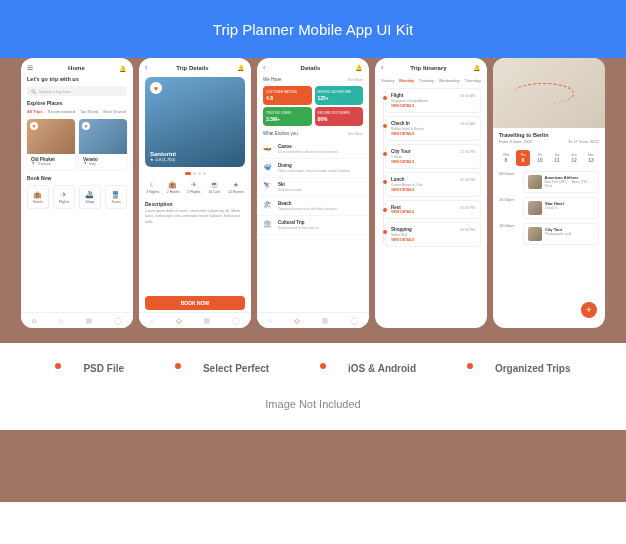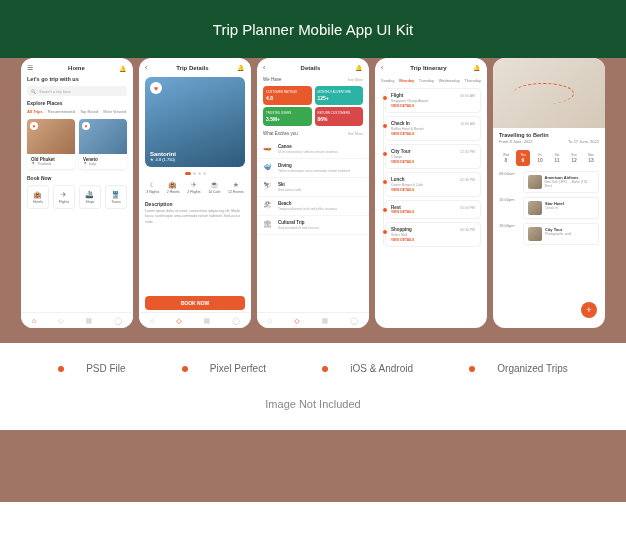--- a/index.html
+++ b/index.html
@@ -1,18 +1,18 @@
 <!DOCTYPE html>
 <html><head>
 <meta charset="utf-8">
 <style>
 * { margin: 0; padding: 0; box-sizing: border-box; }
 body { font-family: -apple-system, Helvetica, Arial, sans-serif; background: #fff; width: 626px; height: 544px; overflow: hidden; }
 .canvas { width: 626px; height: 544px; position: relative; }
-.top-band { background: #14532d; height: 58px; width: 100%; display: flex; align-items: center; justify-content: center; }
+.top-band { background: #3b82f6; height: 58px; width: 100%; display: flex; align-items: center; justify-content: center; }
 .title { color: #fff; font-size: 15px; font-weight: 500; }
 .phones-area { background: #a17566; padding: 0 10px 15px; display: flex; gap: 6px; justify-content: center; }
 .phone { background: #fff; border-radius: 12px; width: 112px; height: 270px; overflow: hidden; position: relative; font-size: 4.5px; color: #555; }
 .phone-header { display: flex; align-items: center; justify-content: space-between; padding: 6px 6px 4px; }
 .phone-header .center { font-size: 6px; font-weight: 600; color: #333; }
 .back-arrow { font-size: 7px; color: #666; }
 .bell-icon { font-size: 6px; color: #666; }
 
 
 .p1-sub { padding: 0 6px; font-size: 5.5px; font-weight: 600; color: #333; }
@@ -100,21 +100,21 @@
 .p5-itin-row { display: flex; gap: 4px; margin-bottom: 4px; }
 .p5-itin-time { font-size: 4px; color: #888; width: 20px; }
 .p5-itin-card { flex: 1; background: #fff; border: 1px solid #f0f0f0; border-radius: 3px; padding: 3px 4px; display: flex; gap: 3px; }
 .p5-itin-img { width: 14px; height: 14px; background: linear-gradient(135deg,#b8a890,#8a7860); border-radius: 2px; }
 .p5-itin-body .t { font-size: 4px; font-weight: 600; color: #333; }
 .p5-itin-body .s { font-size: 3.2px; color: #999; }
 .p5-fab { position: absolute; bottom: 10px; right: 8px; width: 16px; height: 16px; background: #e85a2c; border-radius: 50%; color: #fff; display: flex; align-items: center; justify-content: center; font-size: 9px; }
 
 
 .features-band { background: #fff; padding: 20px 30px 10px; display: flex; justify-content: space-around; }
-.feat { display: flex; align-items: center; gap: 22px; font-size: 10px; color: #666; }
+.feat { display: flex; align-items: flex-start; gap: 22px; font-size: 10px; color: #666; font-weight: bold; }
 .feat .dot { width: 6px; height: 6px; background: #e85a2c; border-radius: 50%; }
 .img-note { text-align: center; font-size: 11px; color: #888; padding: 14px 16px 20px; }
 .bottom-band { background: #a17566; height: 72px; }
 </style>
 </head>
 <body>
 
 <div class="canvas">
   <div class="top-band">
     <div class="title">Trip Planner Mobile App UI Kit</div>
@@ -463,21 +463,21 @@
 
   </div>
 
   <div class="features-band">
     <div class="feat">
         <span class="dot"></span>
         <span>PSD File</span>
       </div>
     <div class="feat">
         <span class="dot"></span>
-        <span>Pixel Perfect</span>
+        <span>Select Perfect</span>
       </div>
     <div class="feat">
         <span class="dot"></span>
         <span>iOS &amp; Android</span>
       </div>
     <div class="feat">
         <span class="dot"></span>
         <span>Organized Trips</span>
       </div>
   </div>

